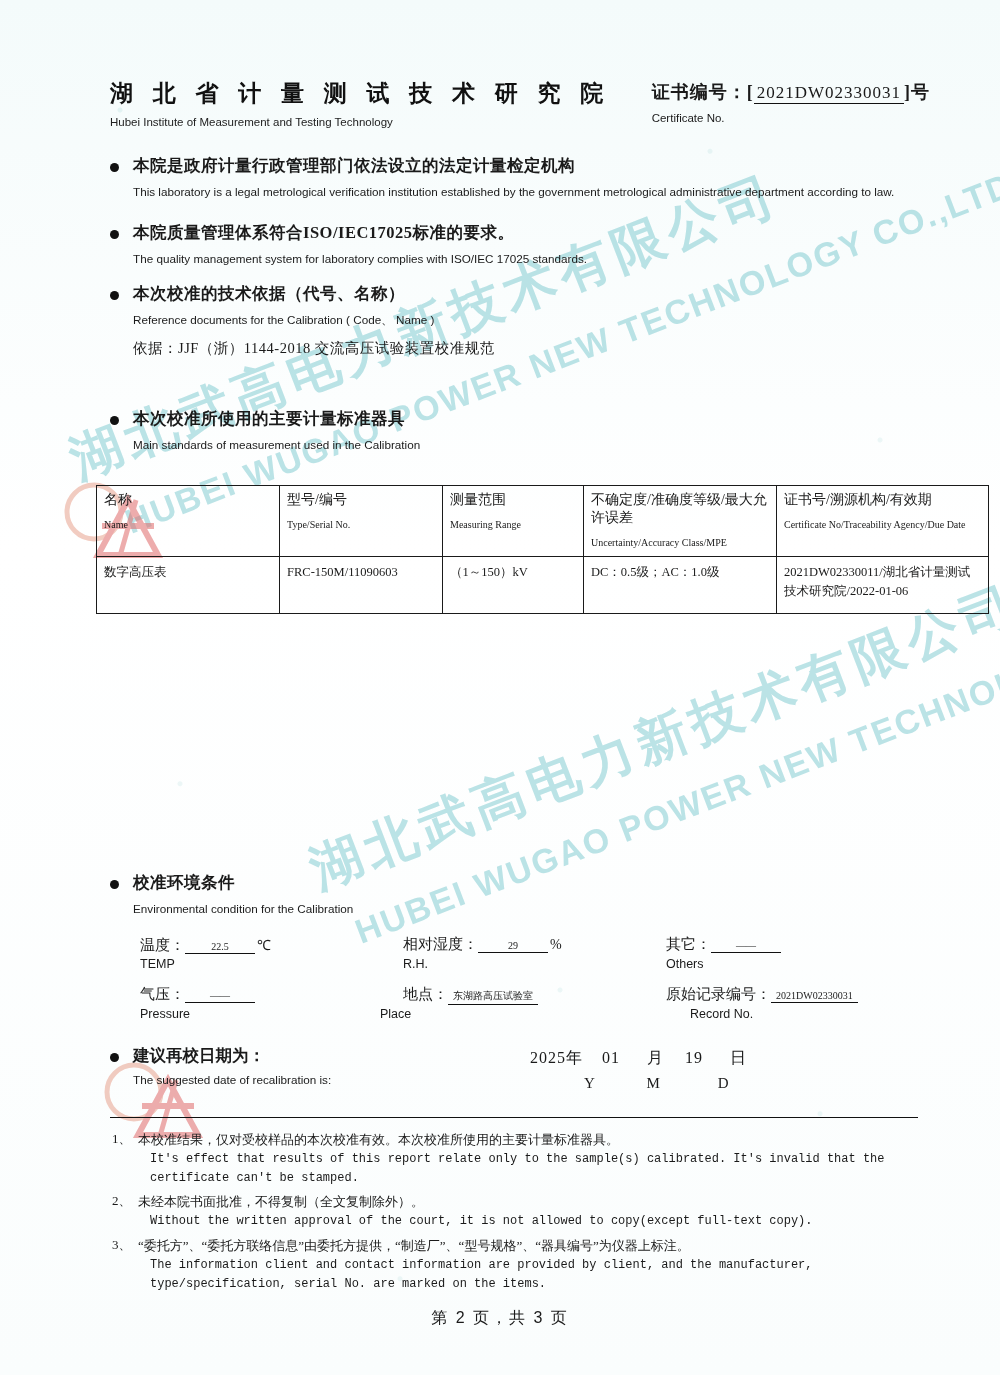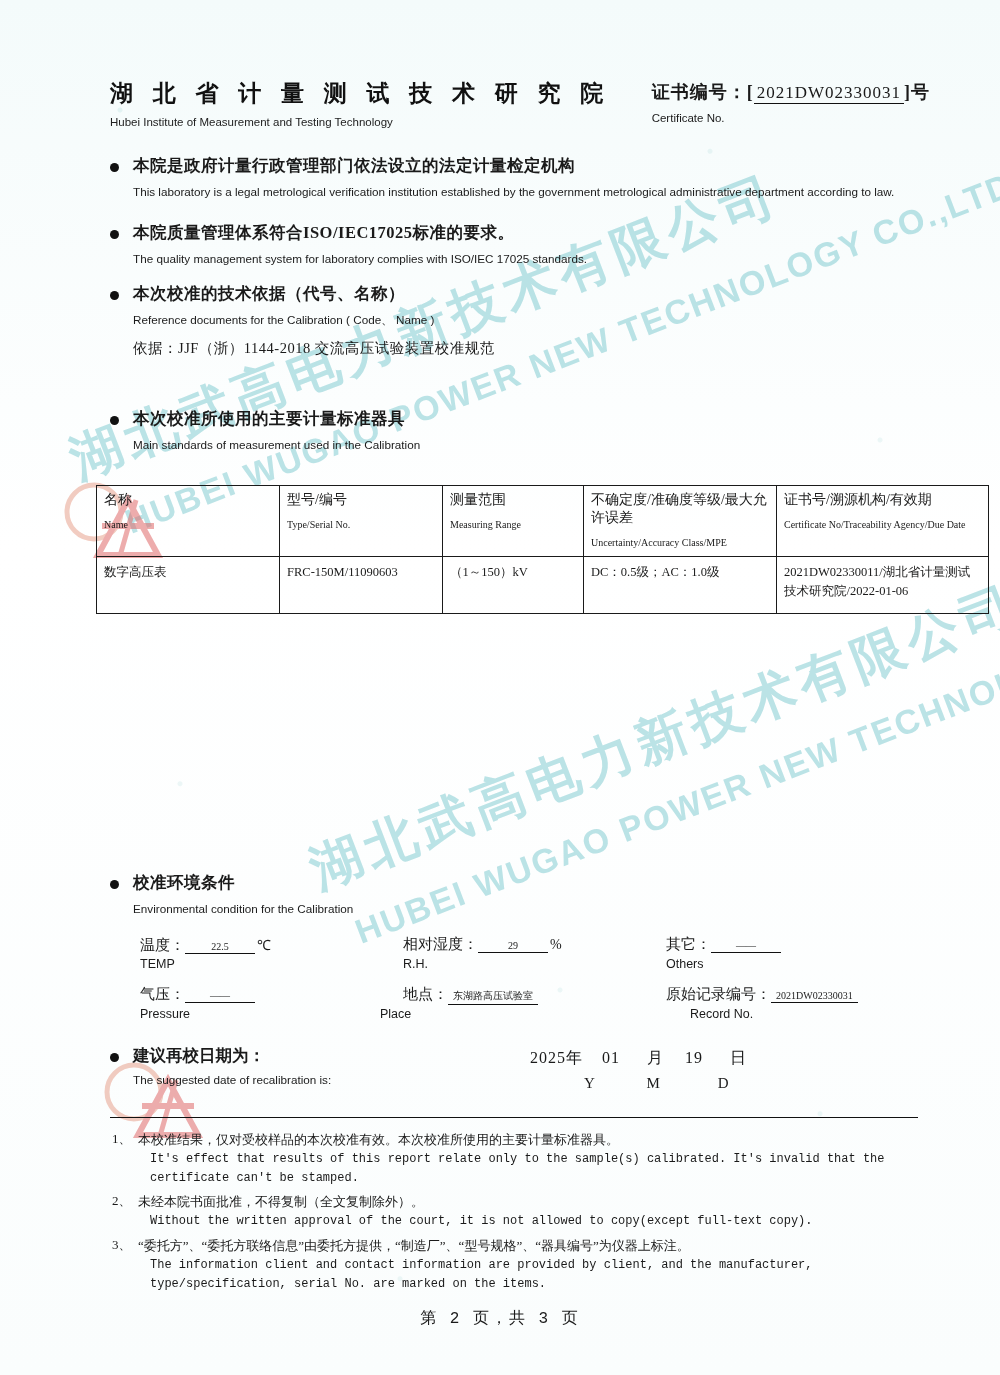--- a/index.html
+++ b/index.html
@@ -224,21 +224,21 @@
     font-family: "Liberation Mono", monospace;
     font-size: 12px;
     line-height: 1.55;
     padding-left: 12px;
   }
   .footer {
     position: absolute;
     top: 1308px;
     left: 0; right: 0;
     text-align: center;
-    font-family: Liberation Mono, monospace;
+    font-family: Liberation Sans, sans-serif;
     font-size: 16px;
     letter-spacing: 2px;
   }
 </style>
 </head>
 <body>
 
 <div class="page">
   <div class="paper-tex"></div>
 

